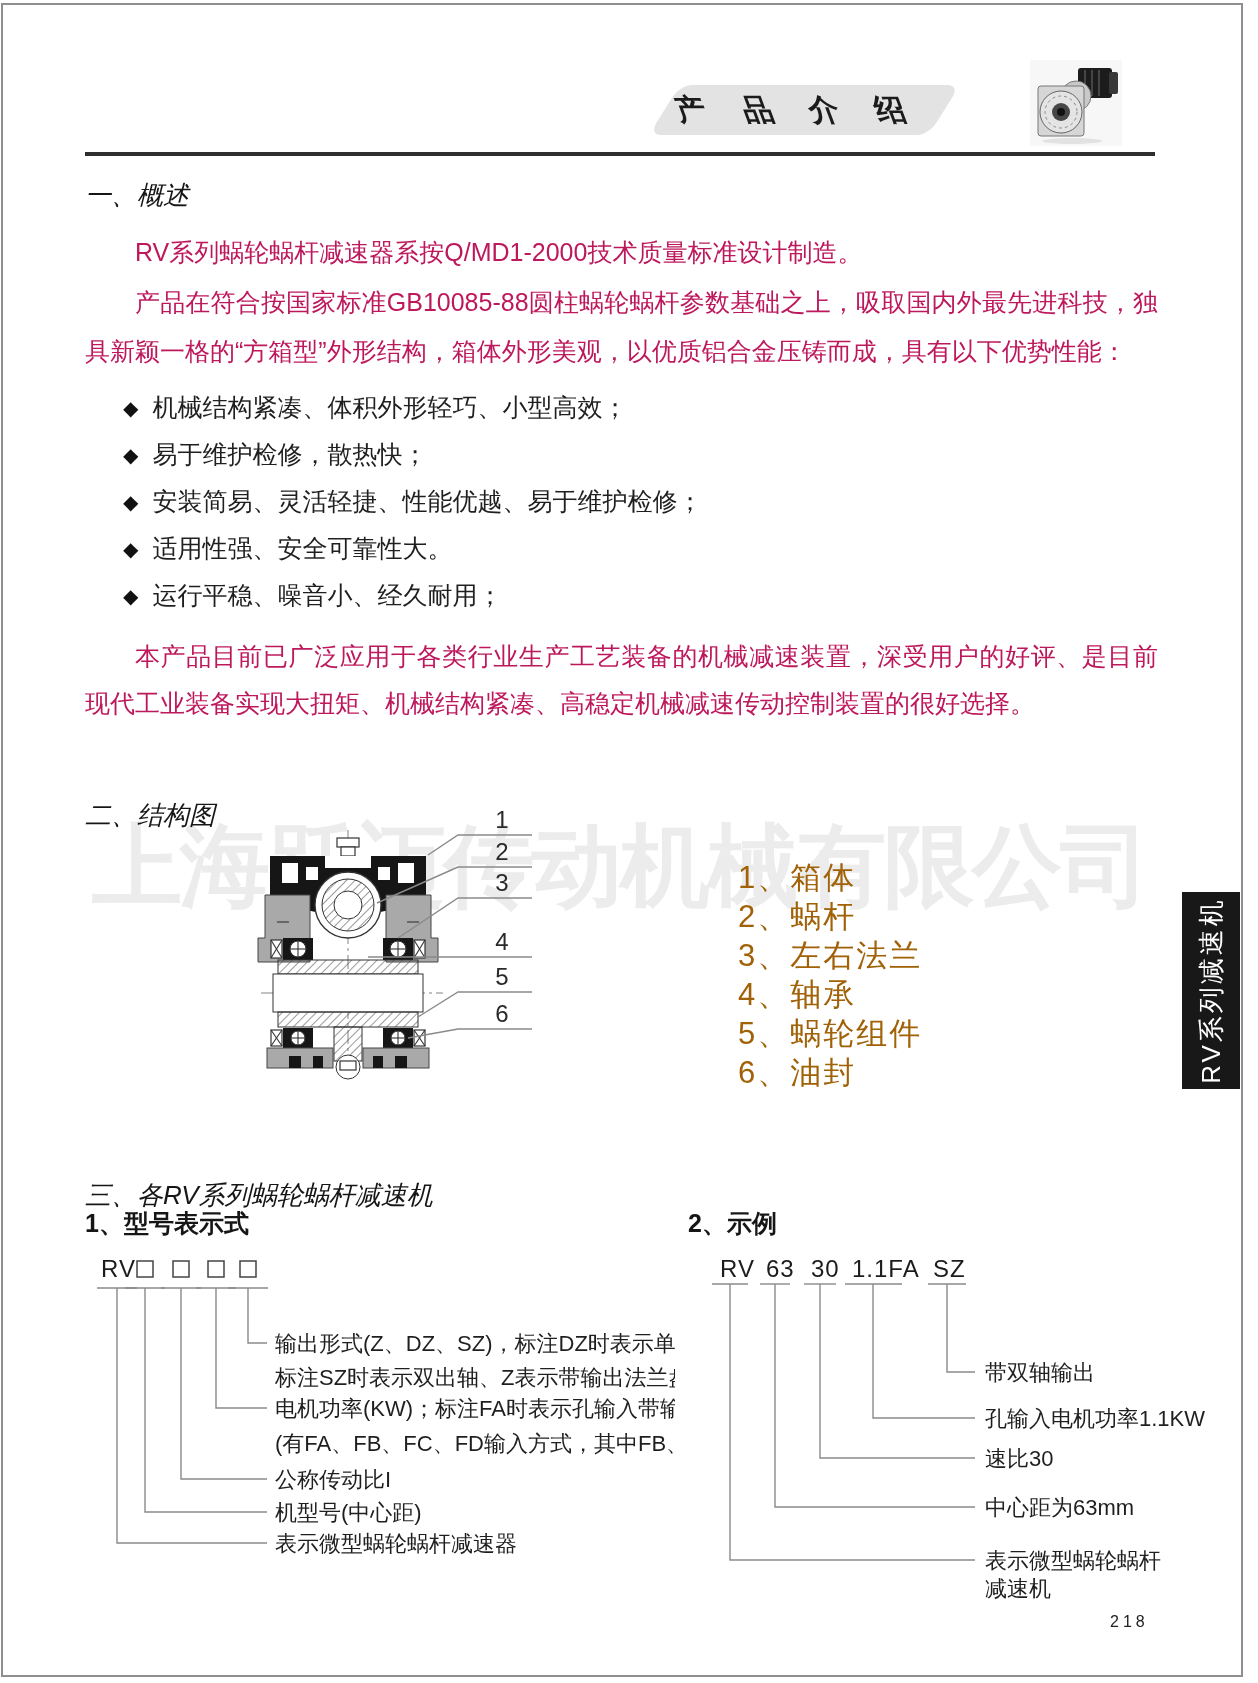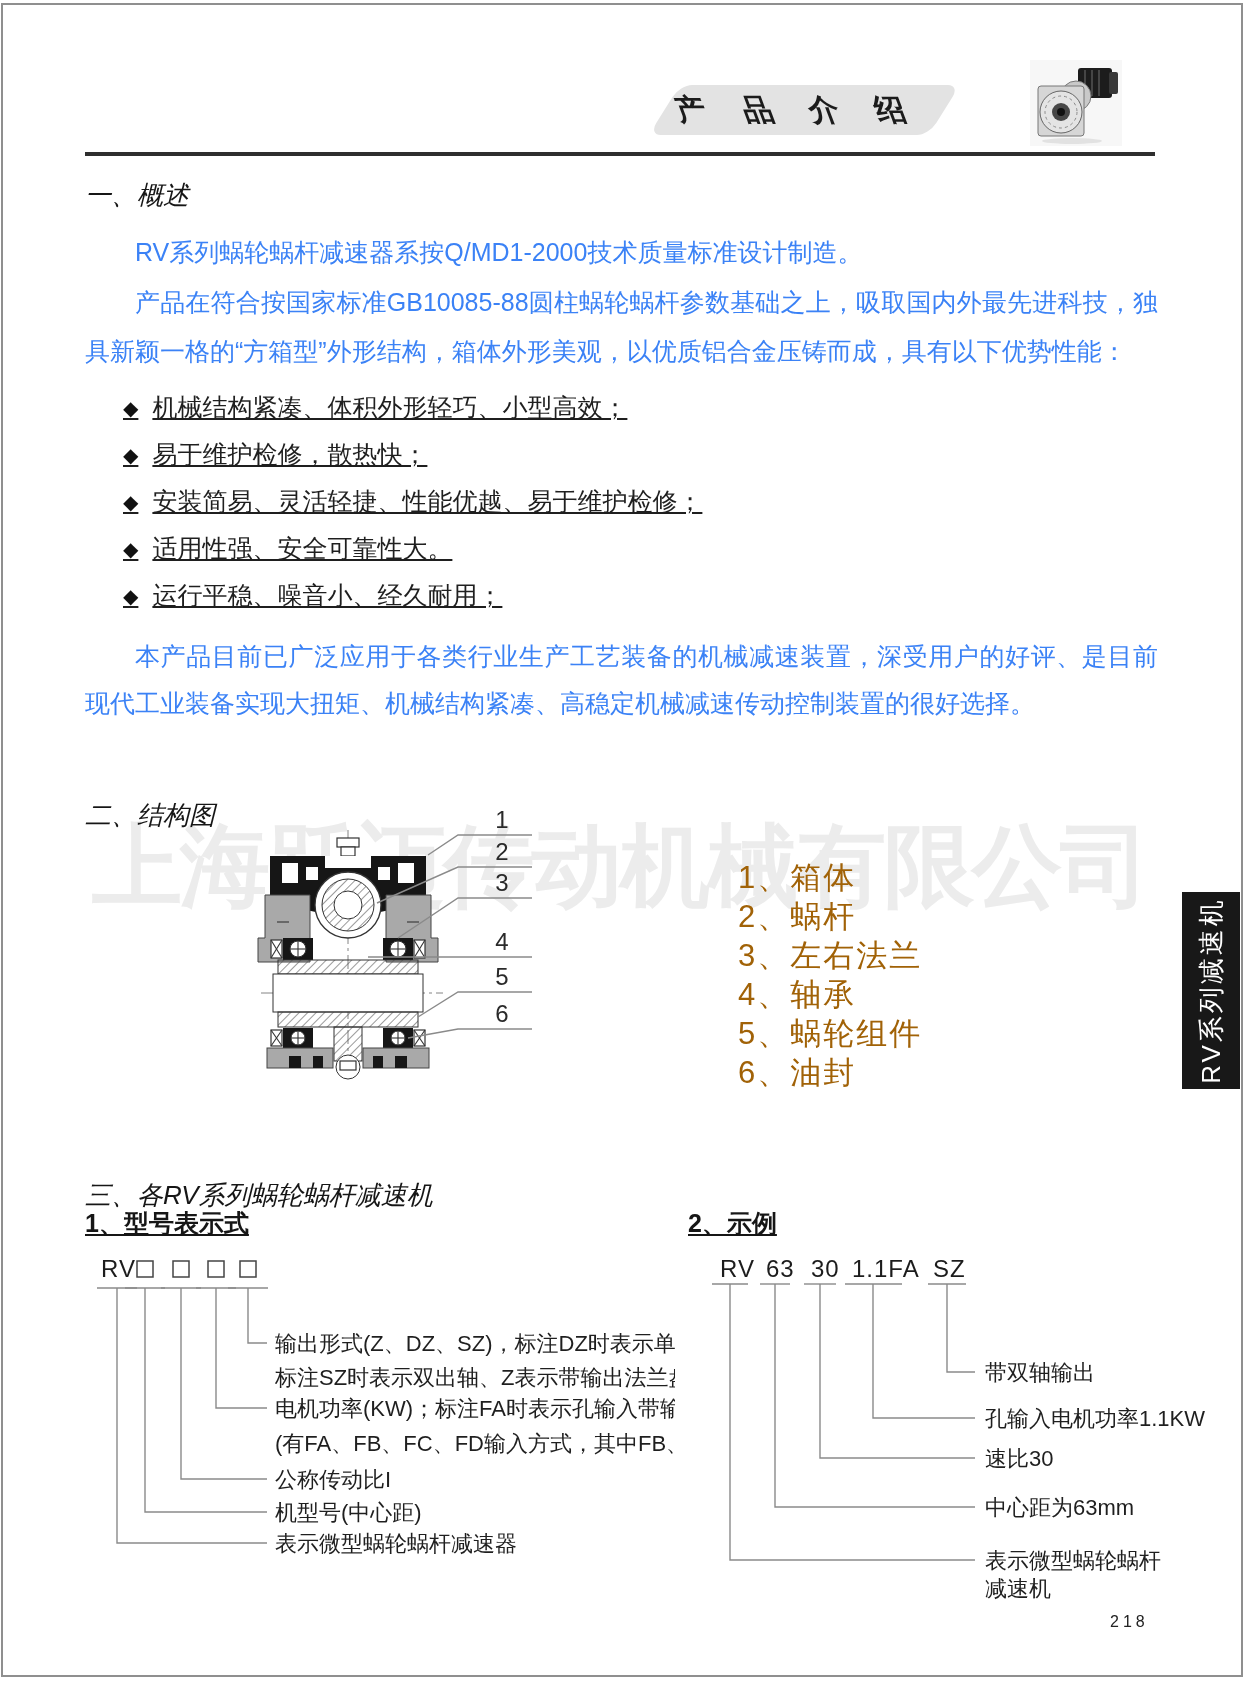--- a/index.html
+++ b/index.html
@@ -13,28 +13,28 @@
   .badge-text{position:absolute;left:0;top:0;width:100%;height:100%;display:flex;align-items:center;
          justify-content:center;transform:skewX(32deg);font-style:italic;font-weight:bold;
          font-size:30px;letter-spacing:14px;color:#1b1b1b;white-space:nowrap;}
   .photo{position:absolute;left:1030px;top:60px;}
   .rule{position:absolute;left:85px;top:152px;width:1070px;height:4px;background:#2e2e2e;}
   
   .watermark{position:absolute;left:92px;top:806px;font-size:90px;letter-spacing:-2px;
          color:#ececec;white-space:nowrap;z-index:0;font-weight:bold;}
   
   .h-sec{position:absolute;left:85px;font-size:26px;line-height:30px;color:#161616;margin:0;font-weight:400;z-index:2;font-style:italic;}
-  .para{position:absolute;left:85px;width:1073px;font-size:25px;color:#3b82f6;text-align:justify;margin:0;z-index:2;}
+  .para{position:absolute;left:85px;width:1073px;font-size:25px;color:#be185d;text-align:justify;margin:0;z-index:2;}
   .indent{text-indent:2em;}
   .bullets{position:absolute;left:123px;top:384px;margin:0;padding:0;list-style:none;z-index:2;}
-  .bullets li{height:47px;line-height:47px;font-size:25px;color:#1f1f1f;text-decoration:underline;}
+  .bullets li{height:47px;line-height:47px;font-size:25px;color:#1f1f1f;}
   .bullets .dia{font-size:20px;margin-right:14px;vertical-align:1px;color:#111;}
   .parts{position:absolute;left:700px;top:858px;margin:0;padding:0;list-style:none;z-index:2;}
   .parts li{height:39px;line-height:39px;font-size:31px;letter-spacing:2px;color:#a16207;margin-left:38px;}
-  .sub-h{position:absolute;font-size:25px;line-height:30px;color:#161616;margin:0;z-index:2;text-decoration:underline;}
+  .sub-h{position:absolute;font-size:25px;line-height:30px;color:#161616;margin:0;z-index:2;}
   .diagram{position:absolute;z-index:1;}
   .dg-label{font-size:22px;fill:#1f1f1f;}
   .dg-token{font-size:24px;fill:#1c1c1c;letter-spacing:1px;}
   .callout-n{font-size:24px;fill:#2a2a2a;}
   .lead{stroke:#8a8a8a;stroke-width:1.4;fill:none;}
   .axis{stroke:#666;stroke-width:0.8;stroke-dasharray:14 4 3 4;fill:none;}
   .wpart{fill:#fff;stroke:#333;stroke-width:1.2;}
   .gray{fill:#a9a9a9;stroke:#444;stroke-width:1;}
   .blk{fill:#161616;}
   .thin{stroke:#333;stroke-width:1.1;fill:none;}

